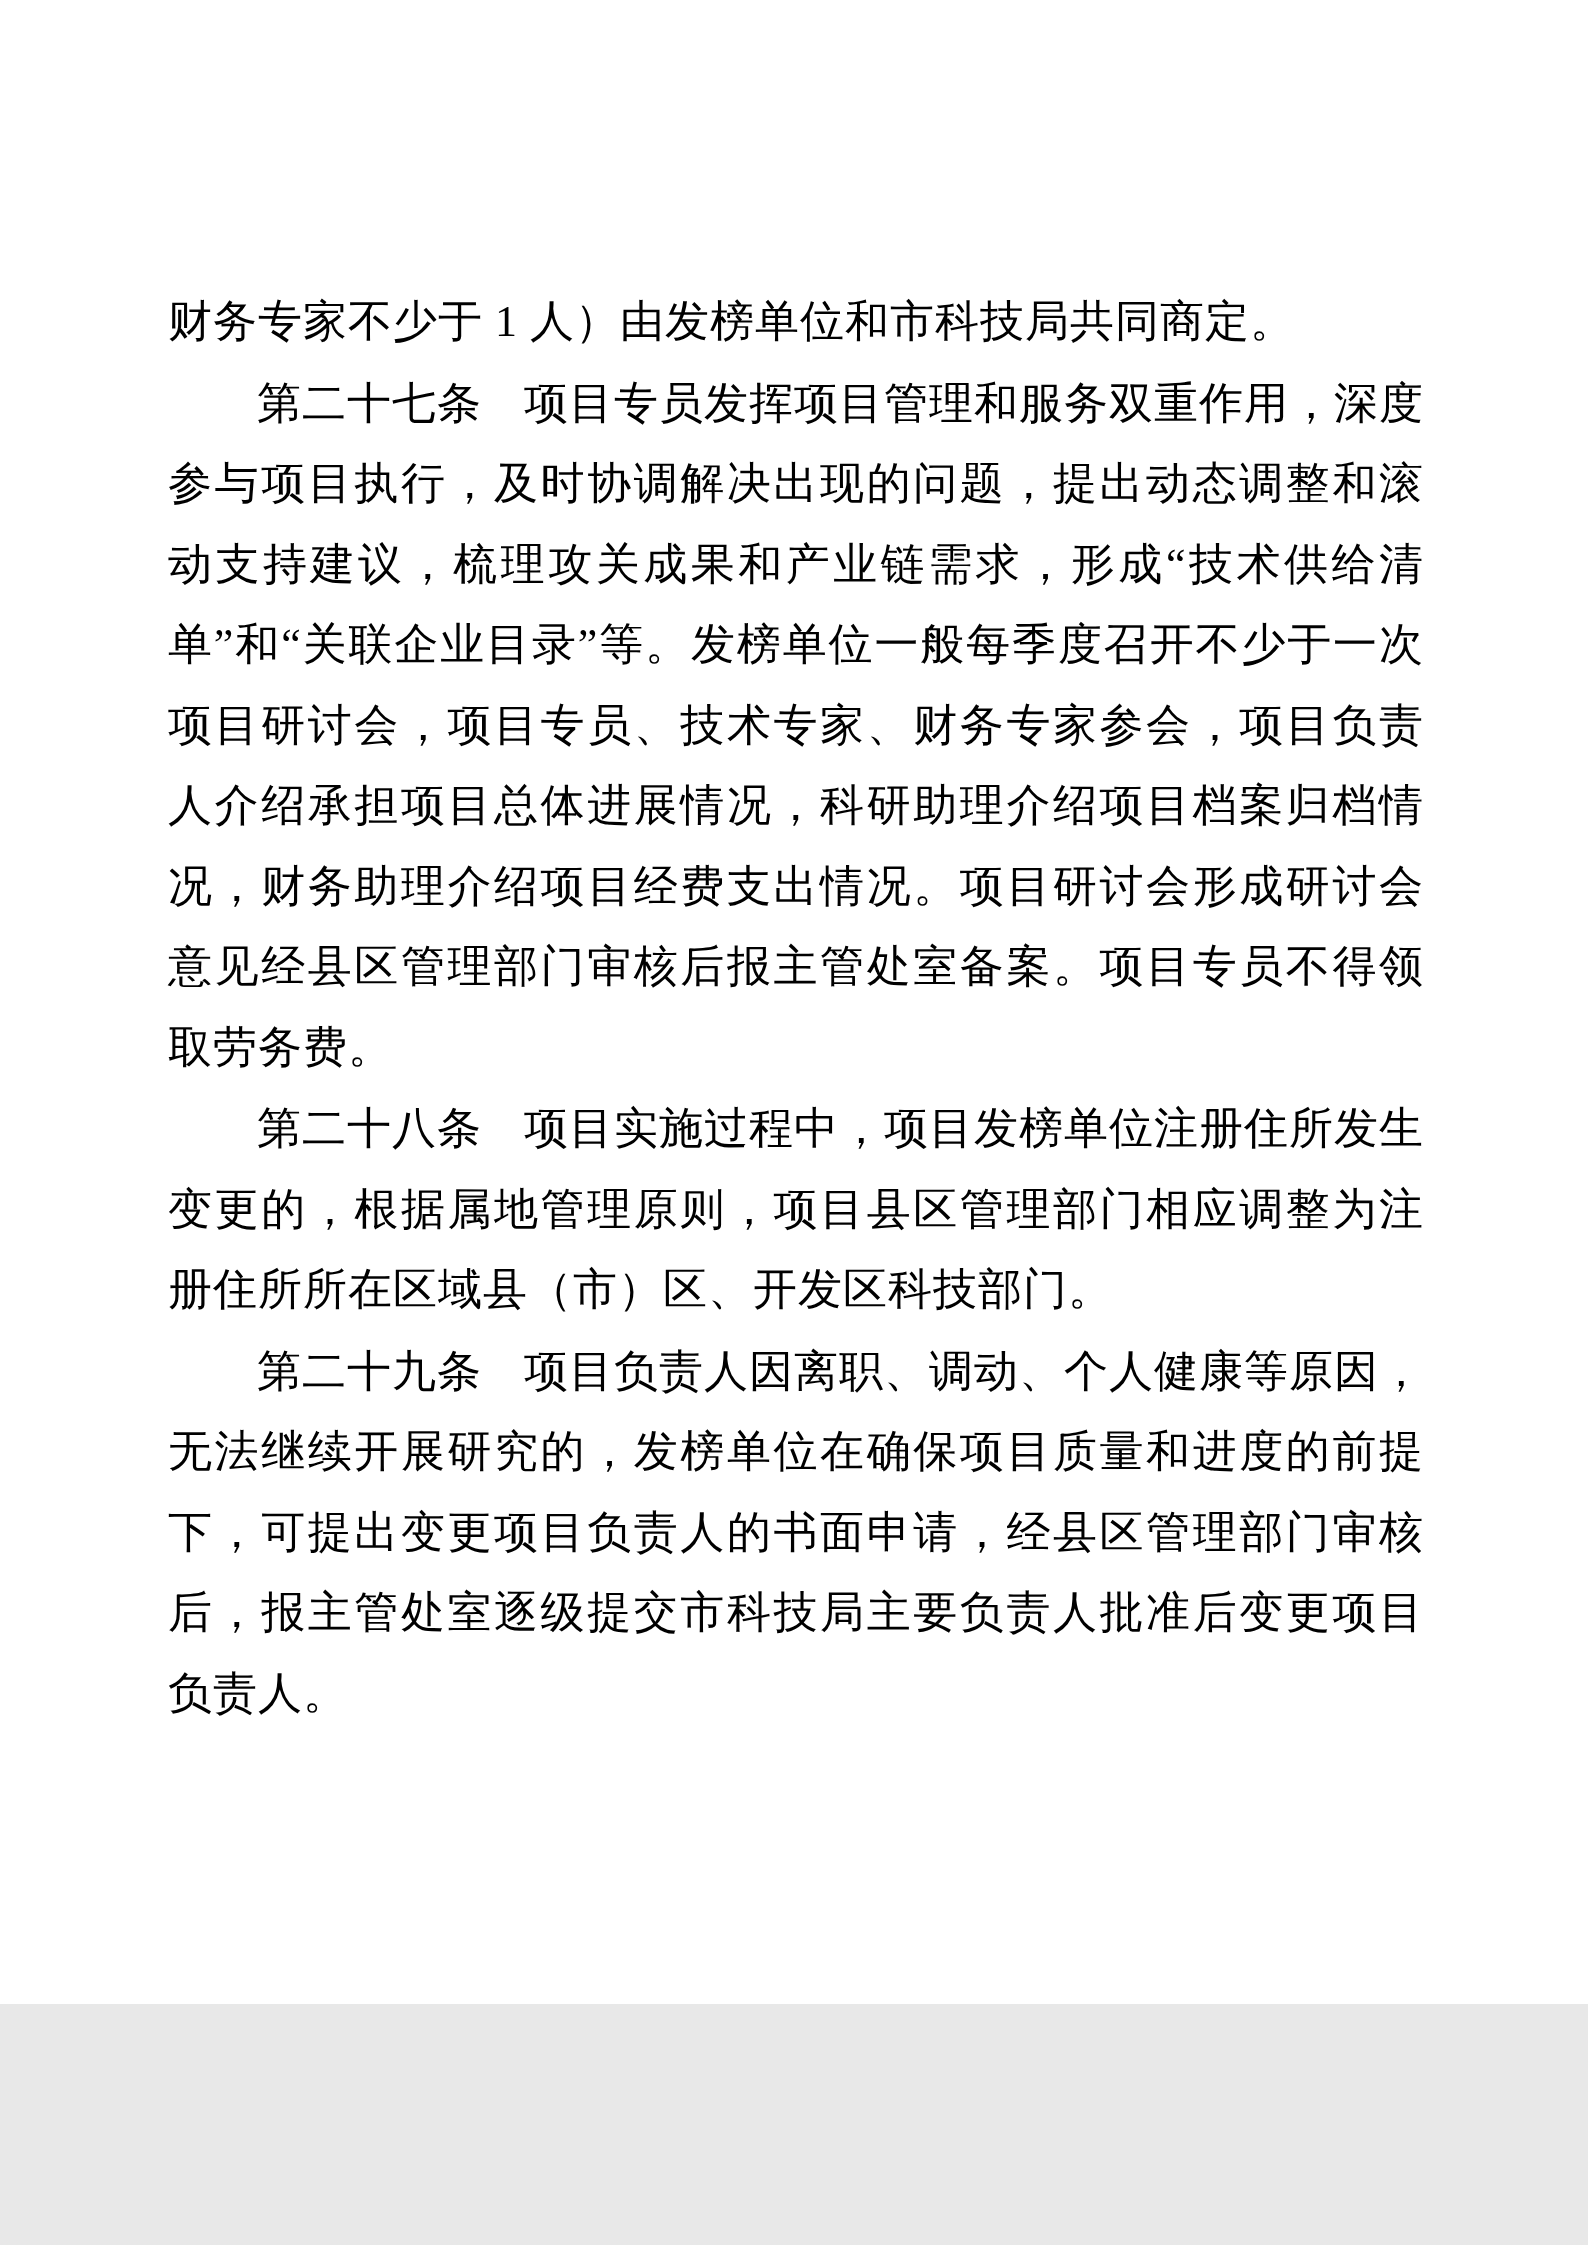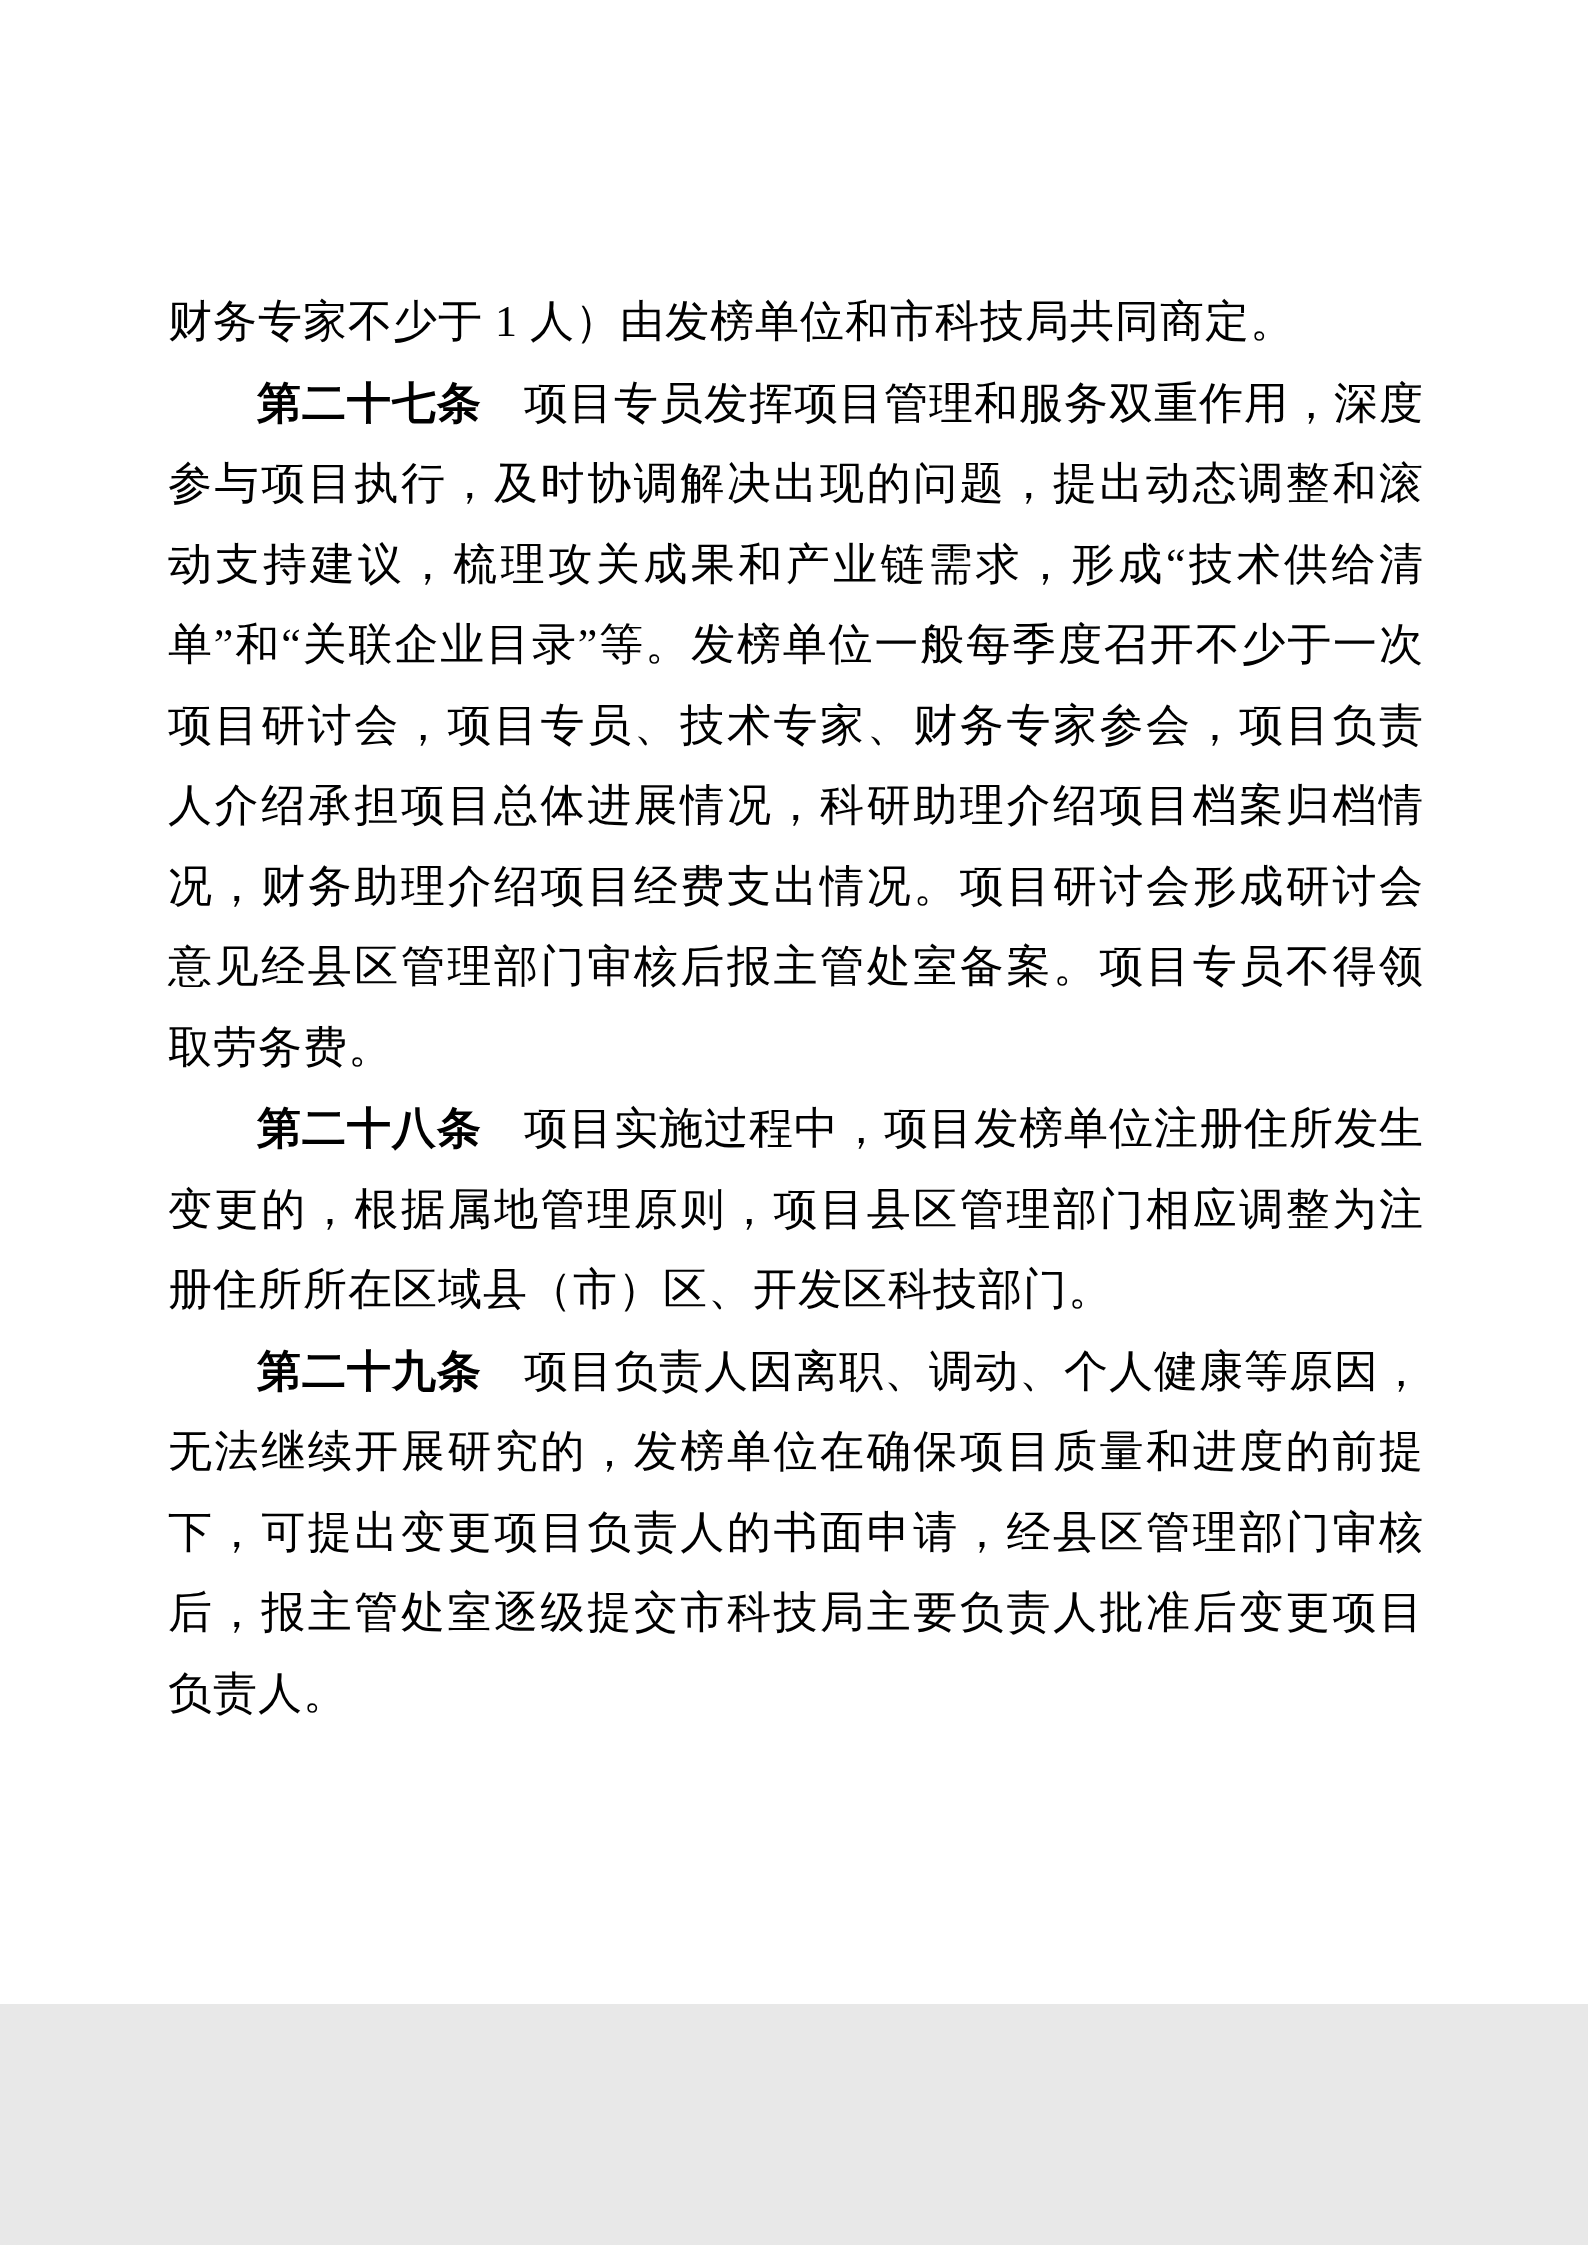--- a/index.html
+++ b/index.html
@@ -22,21 +22,21 @@
   }
   .para {
     font-size: 44px;
     line-height: 80.5px;
     text-align: justify;
     text-justify: inter-character;
     letter-spacing: 1px;
   }
   .para.indent { text-indent: 89px; }
   .para-heading {
-    font-weight: bold;
+    font-weight: normal;
     font-family: "Liberation Sans", "DejaVu Sans", sans-serif;
     margin-right: 42px;
   }
   .footer {
     position: absolute;
     left: 214px;
     top: 2024px;
     font-size: 44px;
     letter-spacing: 3px;
     font-family: "Liberation Serif", "DejaVu Serif", serif;

